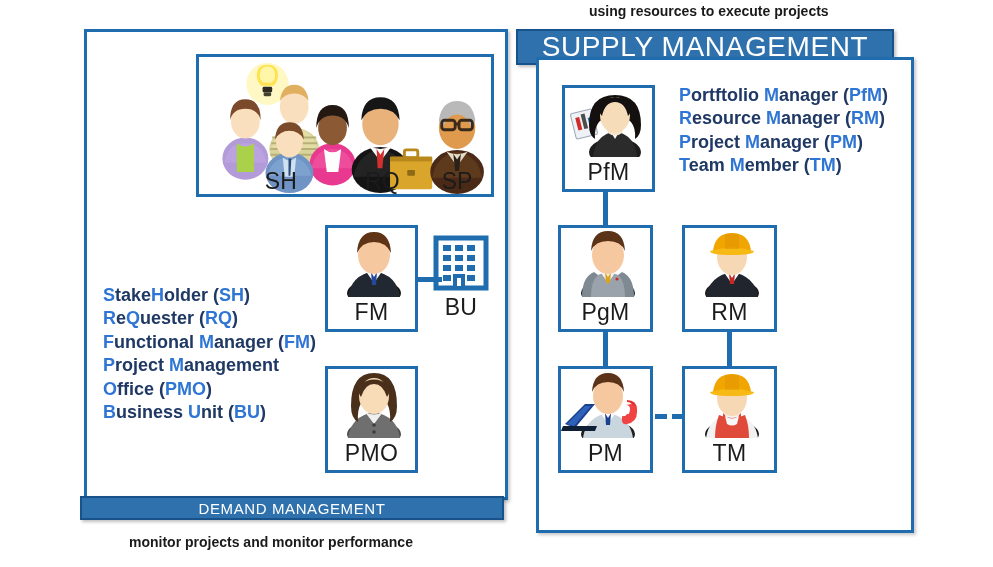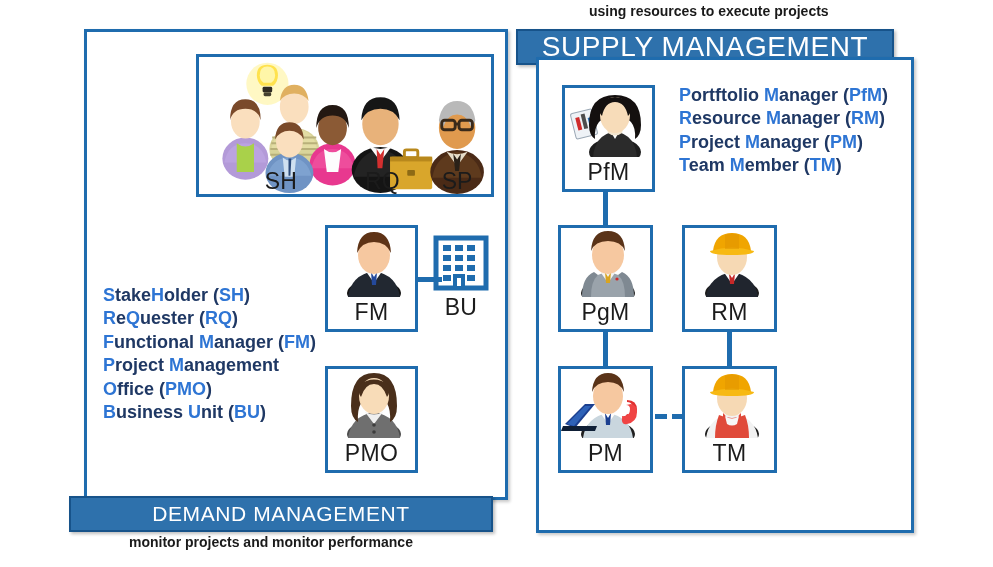--- a/index.html
+++ b/index.html
@@ -14,21 +14,21 @@
   .panel{position:absolute;border:3px solid #1F6CAE;background:#fff;
          box-shadow:2px 2px 3px rgba(0,0,0,.22);box-sizing:border-box;}
   #demand-panel{left:84px;top:29px;width:424px;height:471px;}
   #supply-panel{left:536px;top:57px;width:378px;height:476px;}
 
   .banner{position:absolute;box-sizing:border-box;border:2px solid #17538A;
           background:#2E71AC;color:#fff;display:flex;align-items:center;
           justify-content:center;letter-spacing:.6px;
           box-shadow:2px 2px 3px rgba(0,0,0,.25);}
   #supply-banner{left:516px;top:29px;width:378px;height:36px;font-size:28px;}
-  #demand-banner{left:69px;top:496px;width:424px;height:36px;font-size:21px;}
+  #demand-banner{left:80px;top:496px;width:424px;height:24px;font-size:15px;}
 
   .caption{position:absolute;font-weight:bold;
            font-size:14px;color:#1a1a1a;white-space:nowrap;}
   #supply-caption{left:589px;top:3px;}
   #demand-caption{left:129px;top:534px;}
 
   
   .legend{position:absolute;font-size:18px;font-weight:bold;line-height:23.4px;
           color:#1F3864;white-space:nowrap;}
   #demand-legend{left:103px;top:272px;margin-top:12px;}

